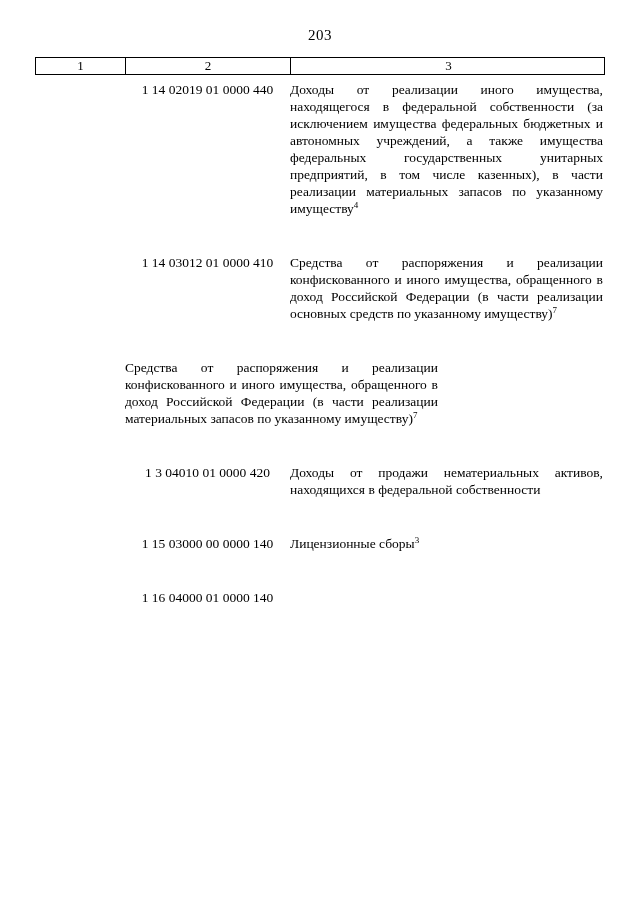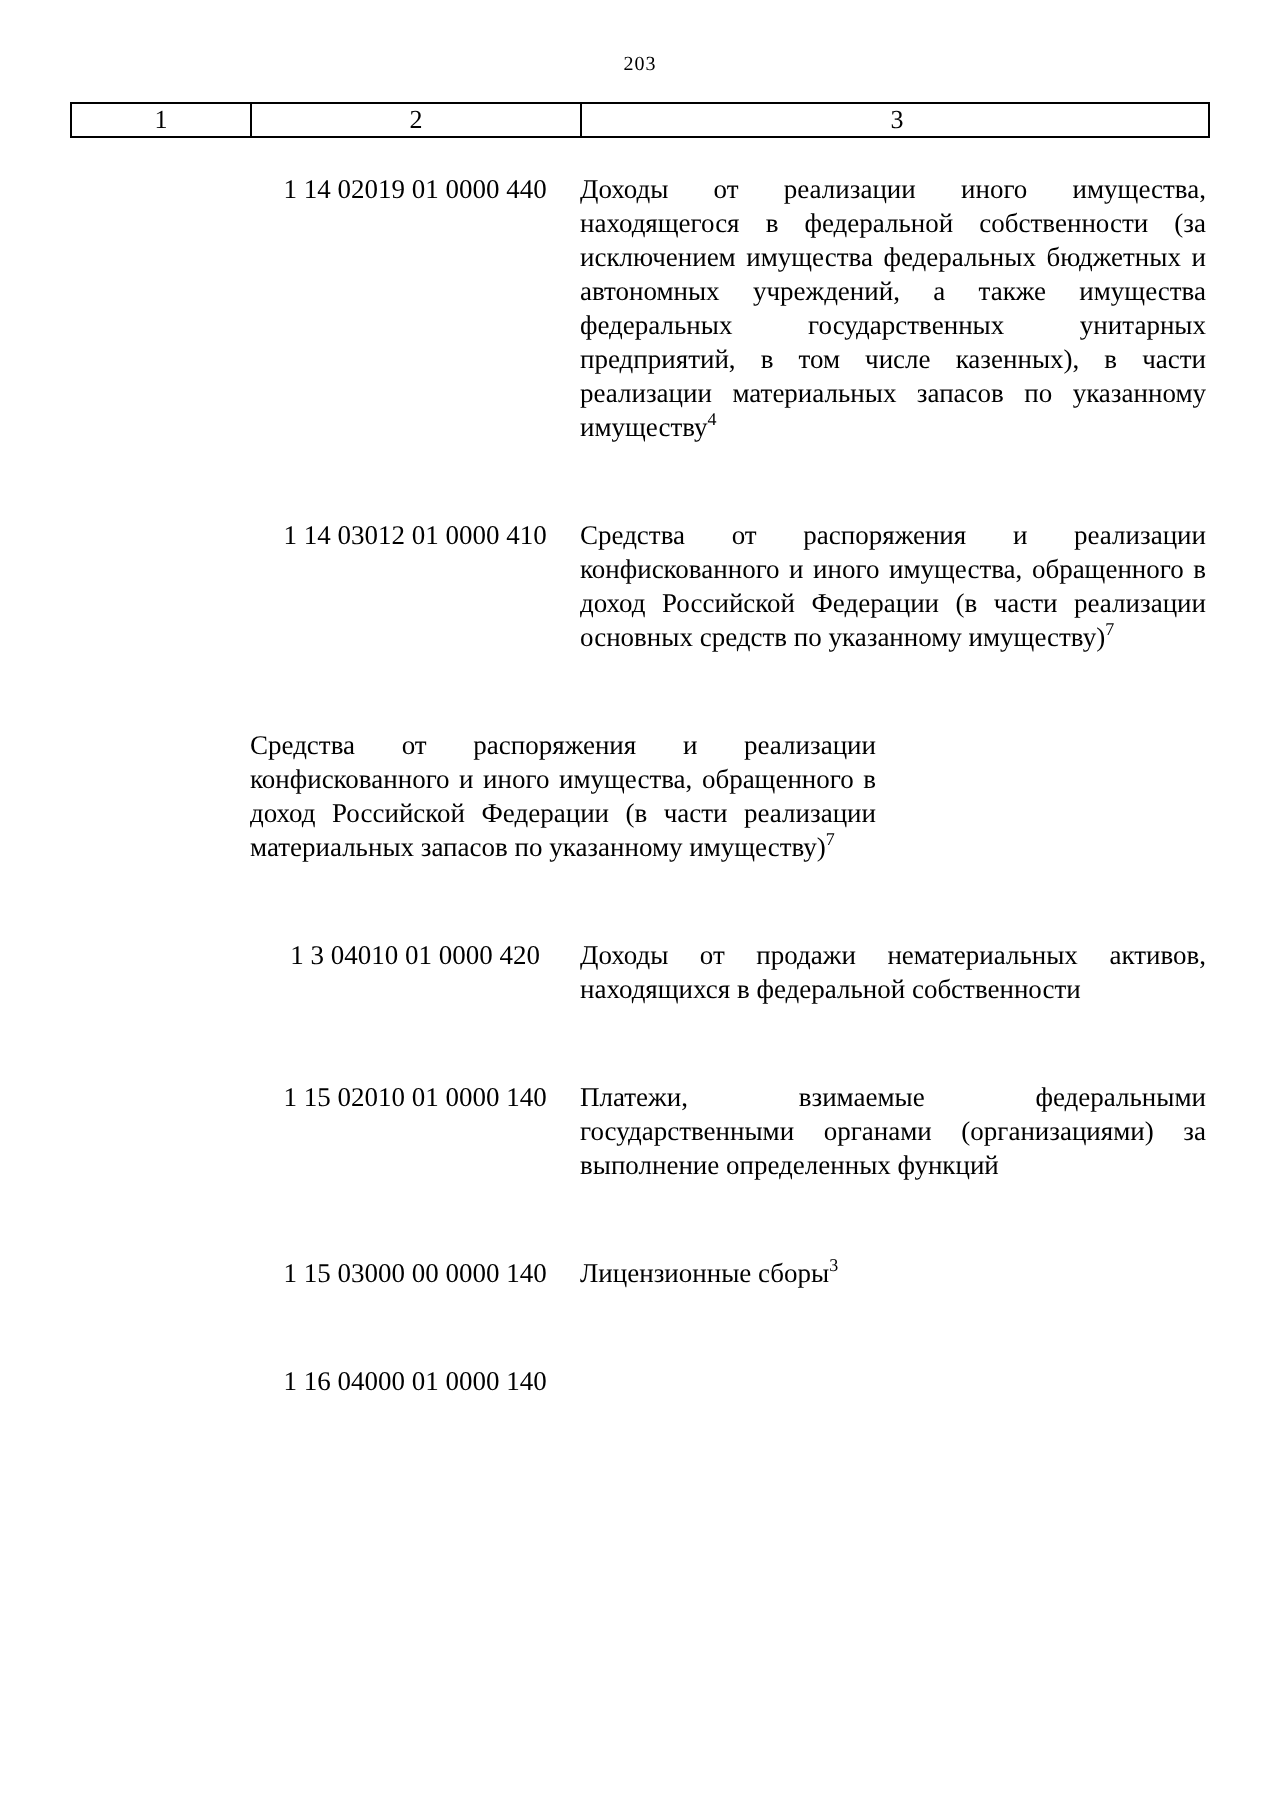--- a/index.html
+++ b/index.html
@@ -12,21 +12,21 @@
   .page {
     position: relative;
     width: 640px;
     height: 905px;
     background: #ffffff;
     overflow: hidden;
   }
   .page-number {
     text-align: center;
     padding-top: 27px;
-    font-size: 10px;
+    font-size: 15px;
     letter-spacing: 0.5px;
   }
   .doc-table {
     margin: 13px 0 0 35px;
     width: 570px;
     box-sizing: border-box;
   }
   .table-header {
     display: flex;
     border: 1px solid #000000;
@@ -45,21 +45,20 @@
   .col3 { width: 315px; flex: 0 0 315px; }
   .th.col1, .th.col2 { border-right: 1px solid #000000; }
   .table-body {
     padding-top: 6px;
   }
   .row {
     display: flex;
     margin-bottom: 37px;
     font-size: 13.5px;
     line-height: 17px;
-    margin-top: 11px;
   }
   .row:last-child { margin-bottom: 0; }
   .cell {
     box-sizing: border-box;
   }
   .code {
     text-align: center;
     white-space: nowrap;
   }
   .desc {
@@ -105,25 +104,20 @@
         <div class="cell col1"></div>
         <div class="cell col3 desc"><span>Средства от распоряжения и реализации конфискованного и иного имущества, обращенного в доход Российской Федерации (в части реализации материальных запасов по указанному имуществу)</span><sup>7</sup></div>
       </div>
 
       <div class="row">
         <div class="cell col1"></div>
         <div class="cell col2 code">1 3 04010 01 0000 420</div>
         <div class="cell col3 desc"><span>Доходы от продажи нематериальных активов, находящихся в федеральной собственности</span><sup></sup></div>
       </div>
 
-      <div class="row">
-        <div class="cell col1"></div>
-        <div class="cell col2 code">1 15 02010 01 0000 140</div>
-        <div class="cell col3 desc"><span>Платежи, взимаемые федеральными государственными органами (организациями) за выполнение определенных функций</span><sup></sup></div>
-      </div>
 
       <div class="row">
         <div class="cell col1"></div>
         <div class="cell col2 code">1 15 03000 00 0000 140</div>
         <div class="cell col3 desc"><span>Лицензионные сборы</span><sup>3</sup></div>
       </div>
 
       <div class="row">
         <div class="cell col1"></div>
         <div class="cell col2 code">1 16 04000 01 0000 140</div>

